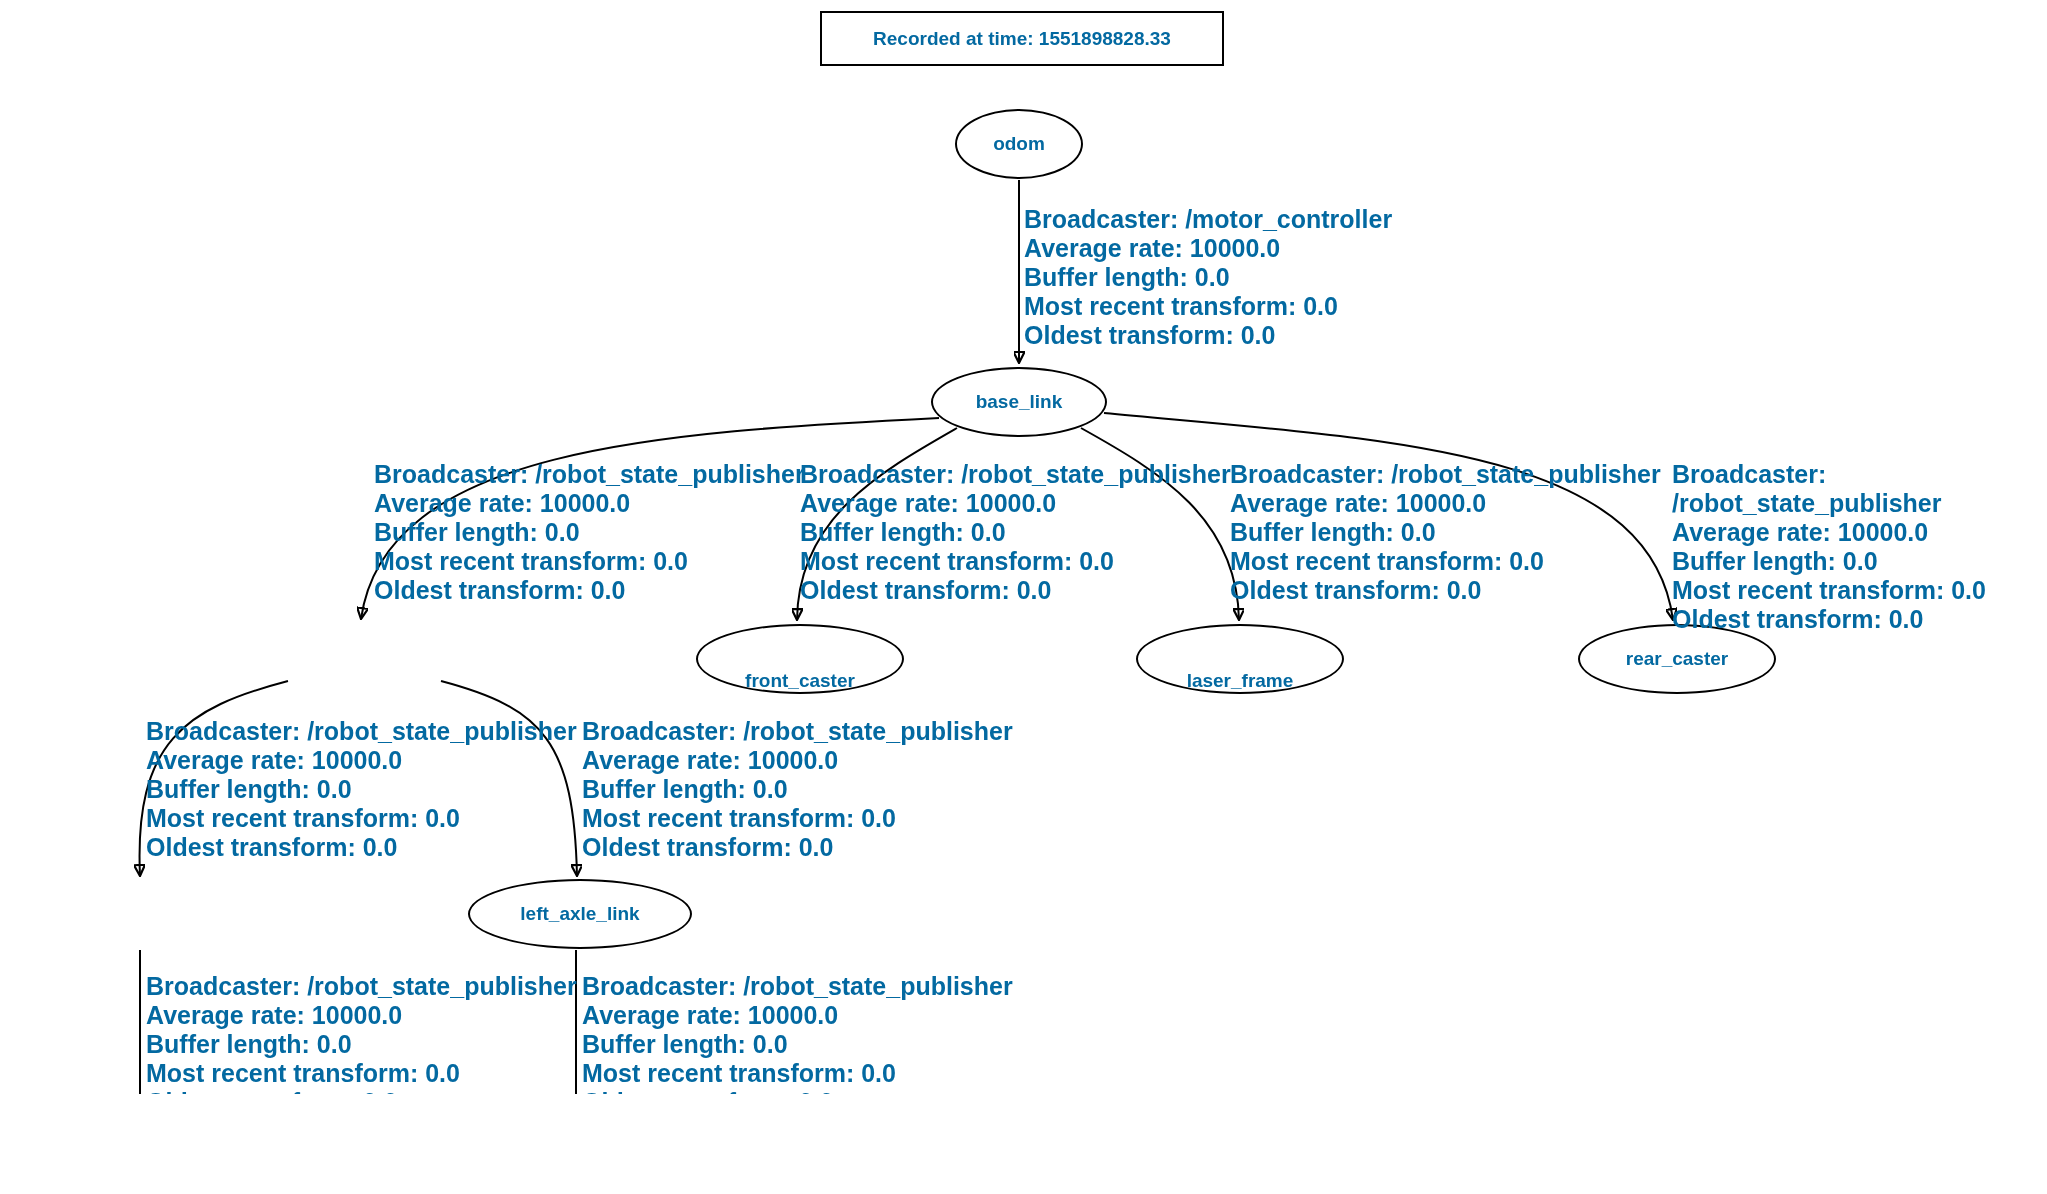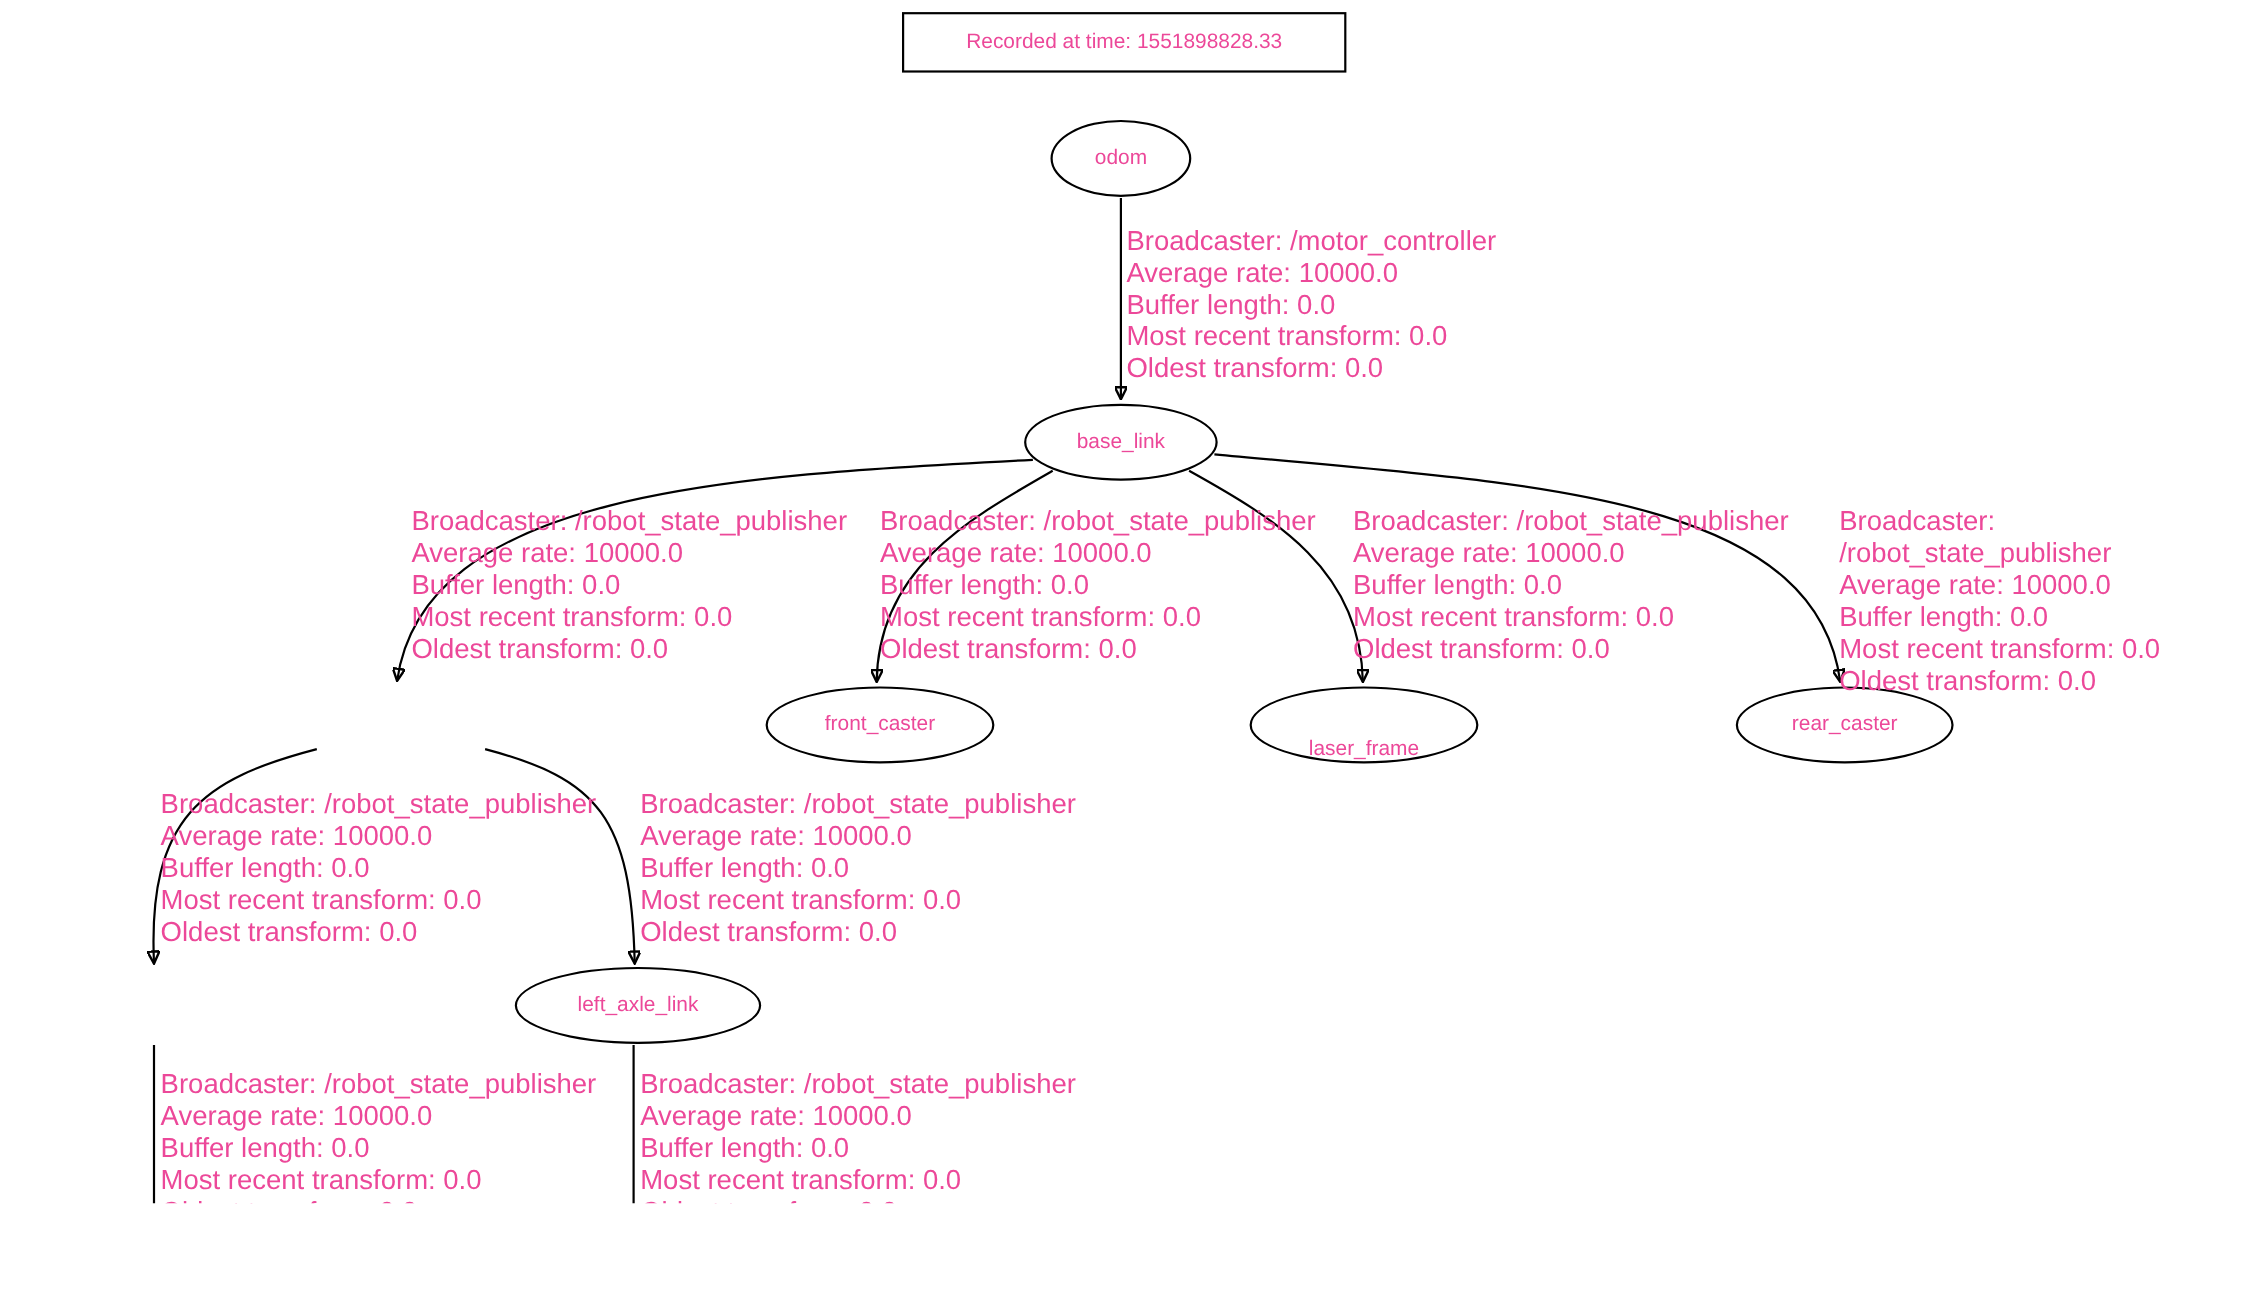--- a/index.html
+++ b/index.html
@@ -4,22 +4,22 @@
 <style>
   * { margin: 0; padding: 0; box-sizing: border-box; }
   html, body { background: #ffffff; }
   body { font-family: "Liberation Sans", sans-serif; }
 
   .canvas {
     position: relative;
     width: 2047px;
     height: 1094px;
     background: #ffffff;
-    color: #ec4899;
-    font-weight: normal;
+    color: #0369a1;
+    font-weight: bold;
     overflow: hidden;
   }
 
   svg.edges {
     position: absolute;
     left: 0; top: 0;
     width: 2047px; height: 1194px;
     z-index: 1;
   }
   svg.edges path, svg.edges line {
@@ -97,21 +97,21 @@
 
   <div class="node" style="left:955px; top:109px; width:128px; height:70px;">
     <span>odom</span>
   </div>
 
   <div class="node" style="left:931px; top:367px; width:176px; height:70px;">
     <span>base_link</span>
   </div>
 
 
-  <div class="node" style="left:696px; top:624px; width:208px; height:70px;">
+  <div class="node" style="left:696px; top:624px; width:208px; height:70px;align-items:flex-end;">
     <span>front_caster</span>
   </div>
 
   <div class="node" style="left:1136px; top:624px; width:208px; height:70px;align-items:flex-end;">
     <span>laser_frame</span>
   </div>
 
   <div class="node" style="left:1578px; top:624px; width:198px; height:70px;">
     <span>rear_caster</span>
   </div>

